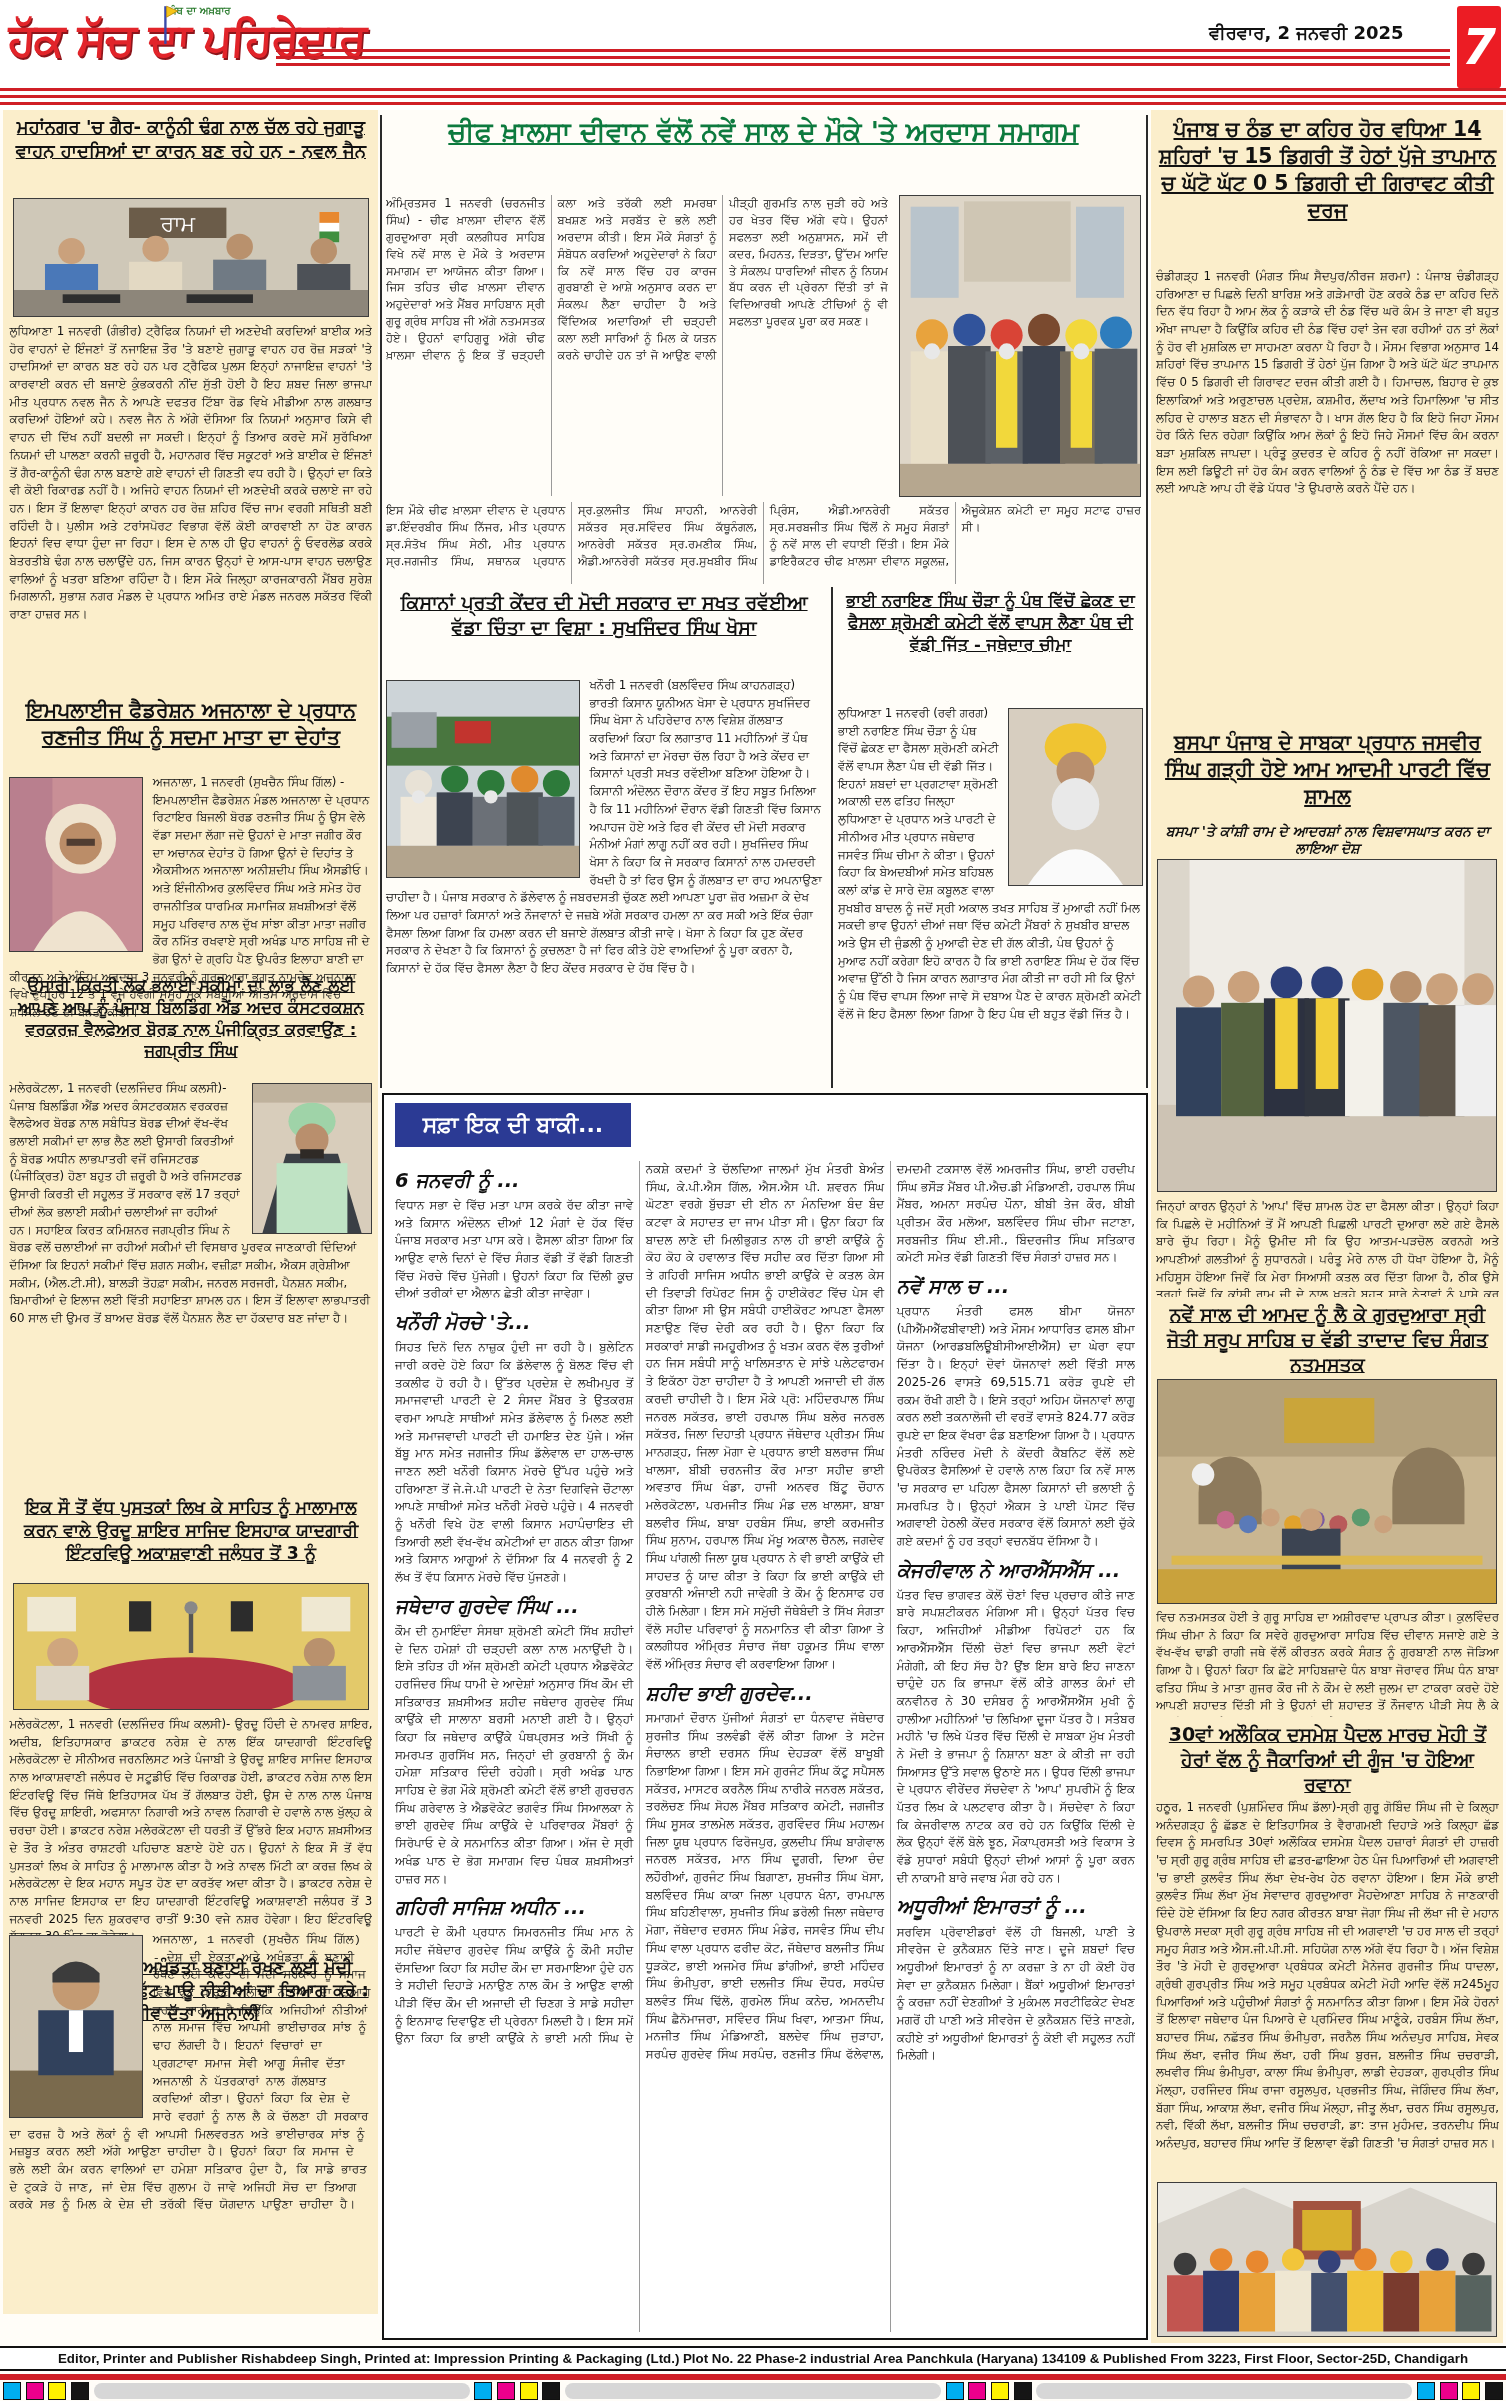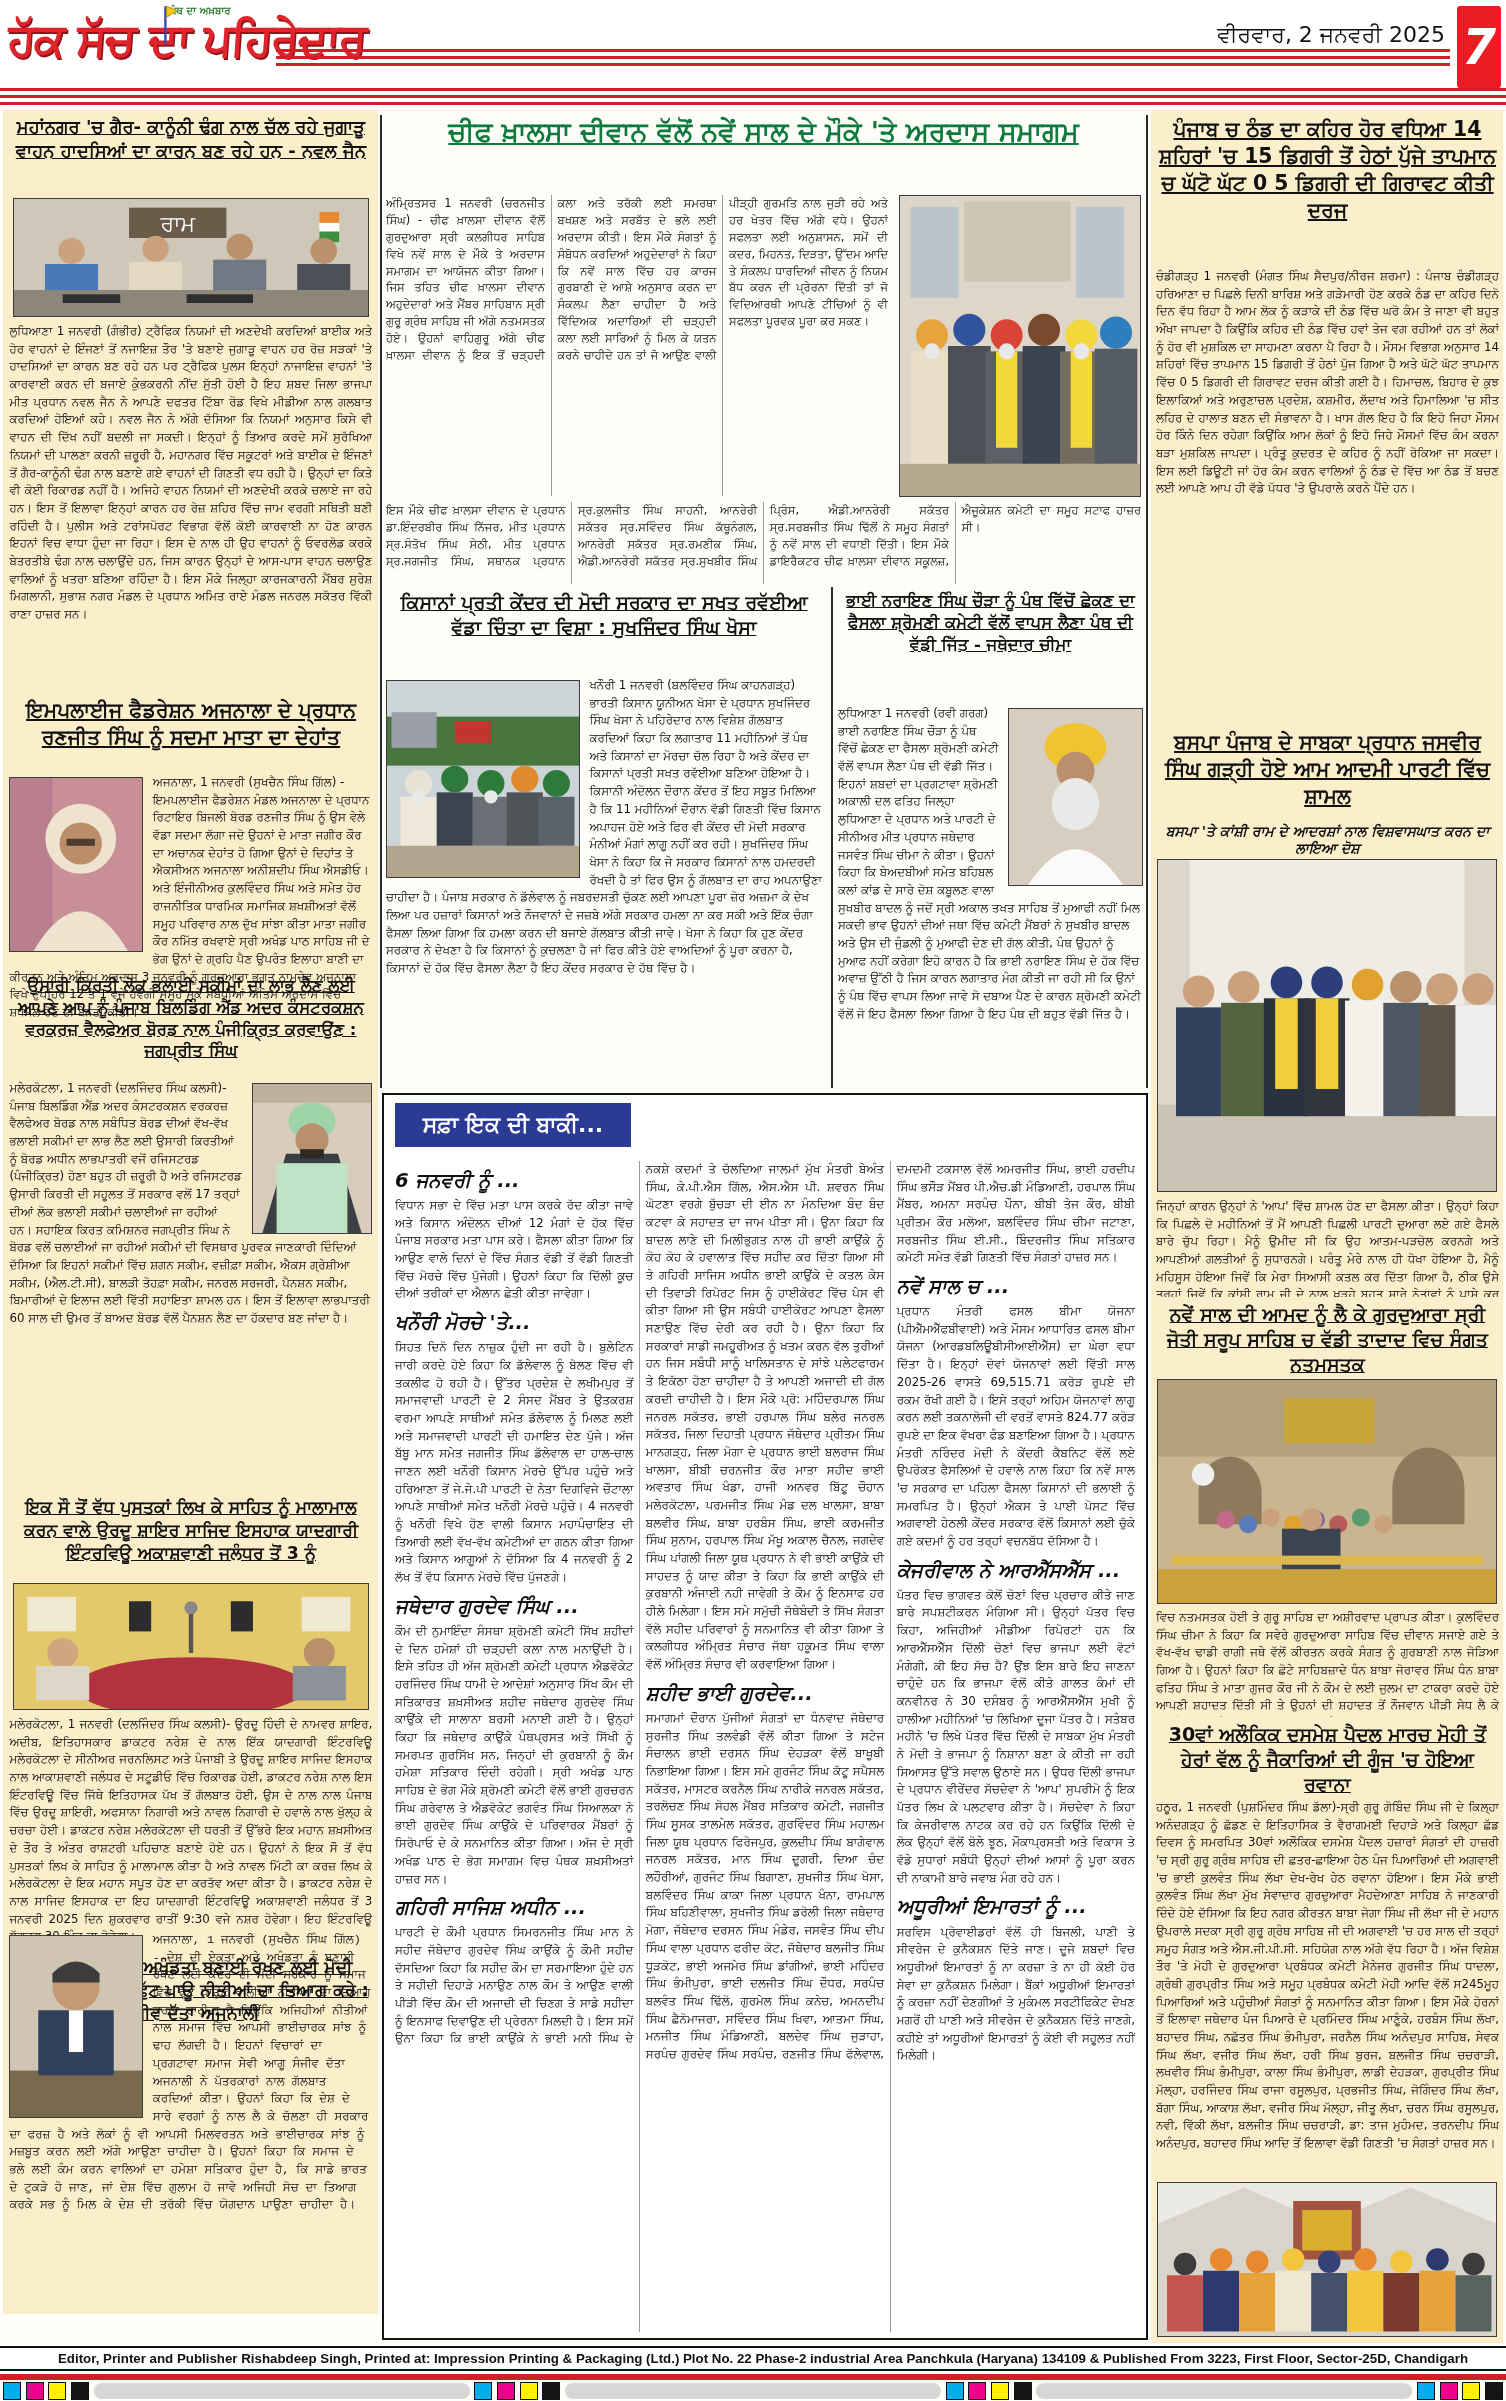--- a/index.html
+++ b/index.html
@@ -4,21 +4,21 @@
 <style>
   html,body{margin:0;padding:0;background:#e9e9e9;}
   .page{position:relative;width:1506px;height:2401px;background:#fffdf8;
         font-family:"DejaVu Sans",sans-serif;overflow:hidden;margin:0 auto;color:#111;}
   .abs{position:absolute;box-sizing:border-box;}
   .cream{background:#fbeecb;}
   
   .logo-title{font-size:45px;font-weight:800;color:#e2242a;line-height:1.0;
      text-shadow:1.6px 2.4px 0 #8d151b, -0.8px -0.8px 0 #ffffff;letter-spacing:-1.6px;transform:skewX(-4deg);white-space:nowrap;}
   .tagline{font-size:10.2px;font-weight:bold;color:#2e7d32;}
-  .date{font-size:22px;font-weight:normal;text-align:right;}
+  .date{font-size:18px;font-weight:bold;text-align:left;}
   .pagebox{background:#ec1c24;color:#fff;font-size:49px;font-style:italic;font-weight:bold;
      display:flex;align-items:center;justify-content:center;border-radius:3.1px;}
   .rules3{background:repeating-linear-gradient(to bottom,#d01f26 0 3.1px,rgba(0,0,0,0) 3.1px 7px);}
   
   .hl{font-weight:800;text-align:center;line-height:1.32;overflow:hidden;text-decoration:underline;}
   .hl-green{color:#0d7a3e;font-size:27px;line-height:1.25;}
   .hl-sub{font-weight:bold;font-style:italic;text-align:center;}
   .banner{background:#2b3a94;color:#fff;font-weight:800;font-size:22px;
      display:flex;align-items:center;justify-content:center;}
   .sec-h{font-weight:800;font-style:italic;font-size:19.6px;margin:7.9px 0 4.7px;line-height:1.2;}

